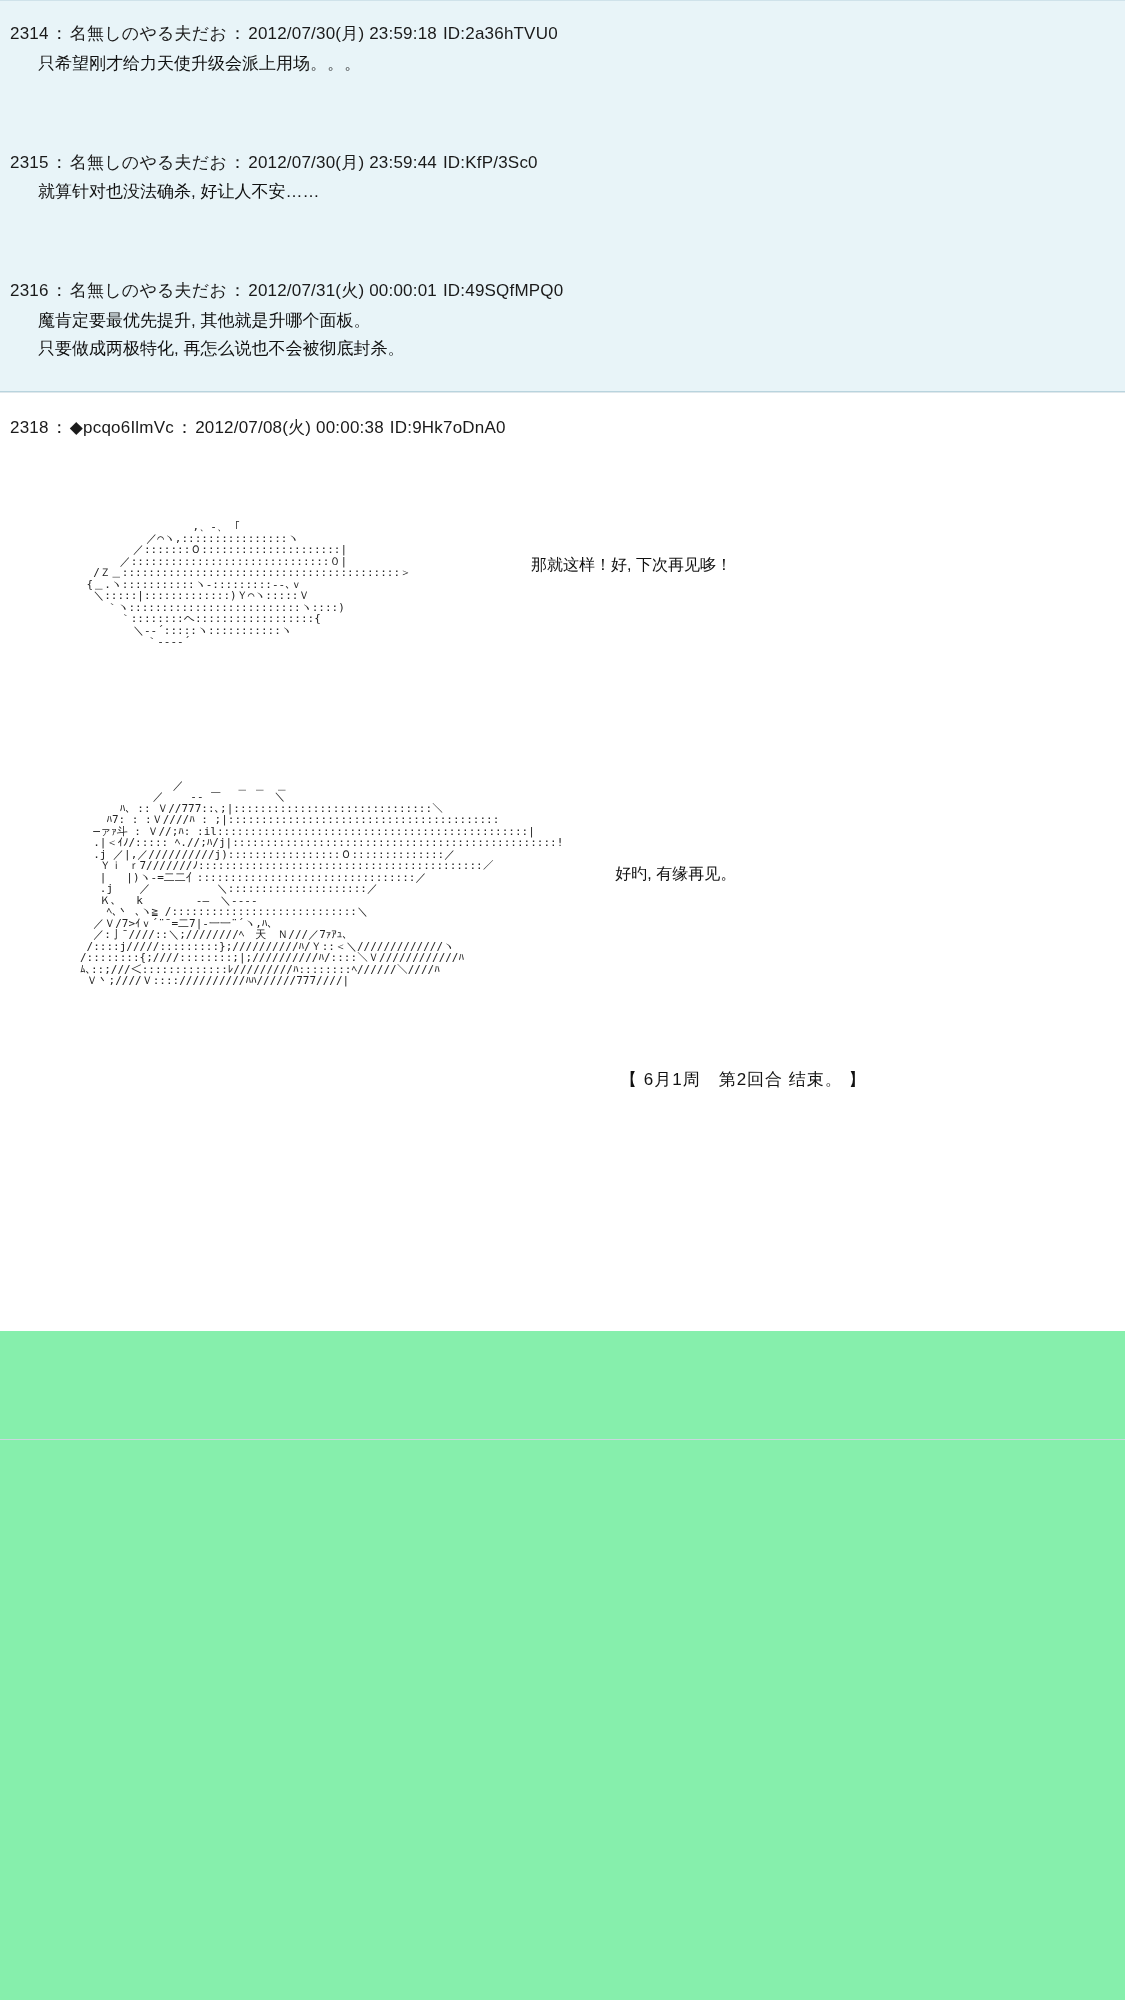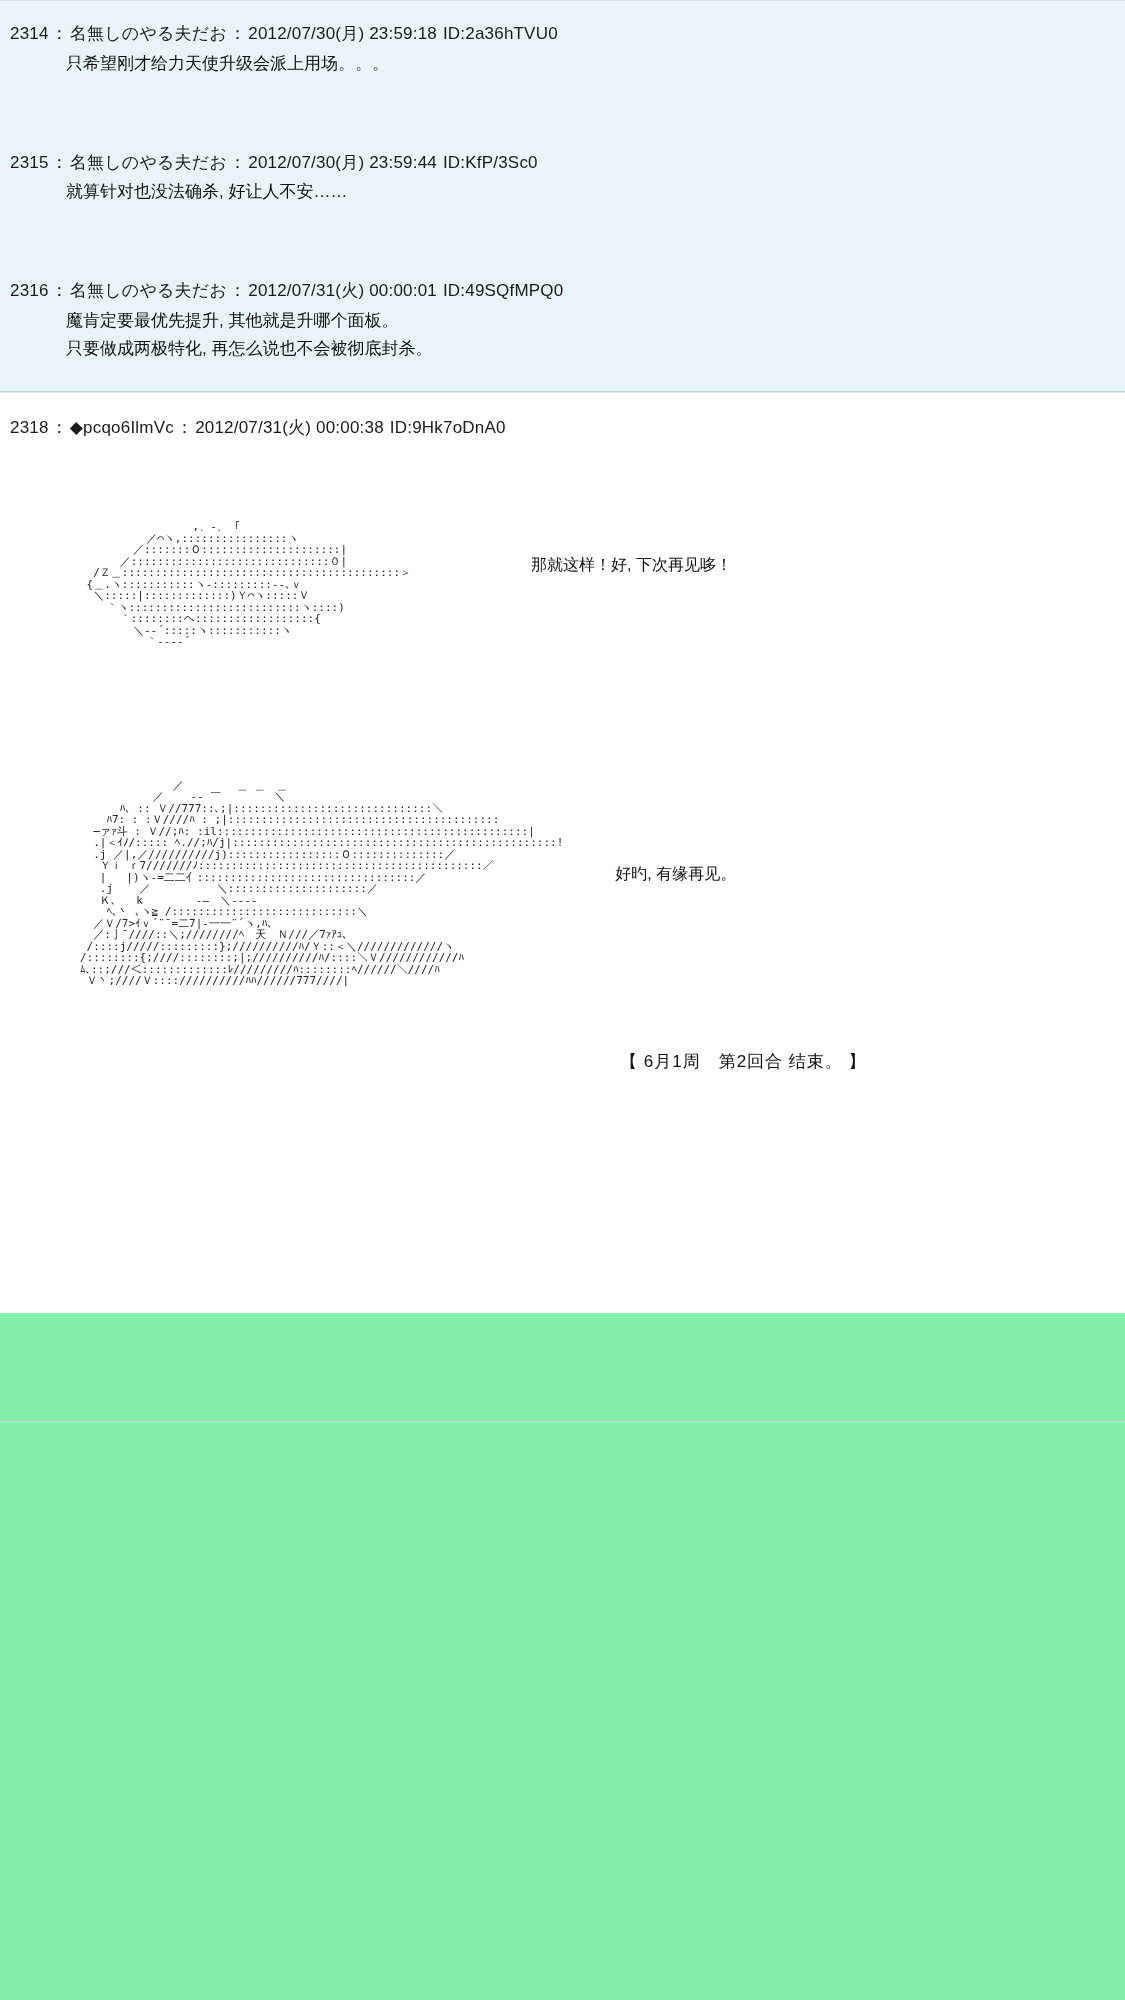--- a/index.html
+++ b/index.html
@@ -47,21 +47,20 @@
   .post-head .name { }
   .post-head .name.trip { font-weight: normal; }
   .post-head .date { }
   .post-head .uid { margin-left: 6px; }
   .post-body {
     font-size: 17px;
     line-height: 1.65;
     padding-left: 38px;
     margin-top: 3px;
     color: #111;
-    margin-left: 28px;
   }
 
   
   .white-block {
     background: #ffffff;
     padding: 22px 0 0 0;
     border-top: 1px solid #dfe8ec;
   }
   .white-block .post-head { padding-left: 10px; }
 
@@ -86,21 +85,21 @@
     color: #111;
     white-space: nowrap;
   }
   .speech-1 { margin-left: 120px; margin-top: 45px; }
   .speech-2 { margin-left: 52px; margin-top: 95px; }
 
   .scene-end {
     font-size: 17px;
     text-align: left;
     margin-left: 620px;
-    margin-top: 52px;
+    margin-top: 70px;
     letter-spacing: 1px;
   }
   .spacer-bottom { height: 240px; }
 
   .last-post {
     border-top: 0;
     padding-top: 0;
   }
   .bottom-rule {
     margin-top: 108px;
@@ -142,21 +141,21 @@
       <div class="post-body">
         <div>魔肯定要最优先提升, 其他就是升哪个面板。</div>
         <div>只要做成两极特化, 再怎么说也不会被彻底封杀。</div>
       </div>
     </div>
 
   </div>
 
   <div class="white-block">
     <div class="post-head">
-      <span>2318</span><span class="sep">：</span><span class="name trip">◆pcqo6IlmVc</span><span class="sep">：</span><span class="date">2012/07/31(火) 00:00:38</span><span class="uid">ID:9Hk7oDnA0</span>
+      <span>2318</span><span class="sep">：</span><span class="name trip">◆pcqo6IlmVc</span><span class="sep">：</span><span class="date">2012/07/08(火) 00:00:38</span><span class="uid">ID:9Hk7oDnA0</span>
     </div>
 
     <div class="aa-row aa-1">
       <pre class="aa">                 ,、-、 ｢
           ／⌒ヽ,::::::::::::::::ヽ
         ／:::::::Ｏ:::::::::::::::::::::|
       ／::::::::::::::::::::::::::::::０|
   /Ｚ＿::::::::::::::::::::::::::::::::::::::::::＞
  {＿.ヽ:::::::::::ヽ-:::::::::--､ｖ
   ＼:::::|:::::::::::::)Ｙ⌒ヽ:::::Ｖ

